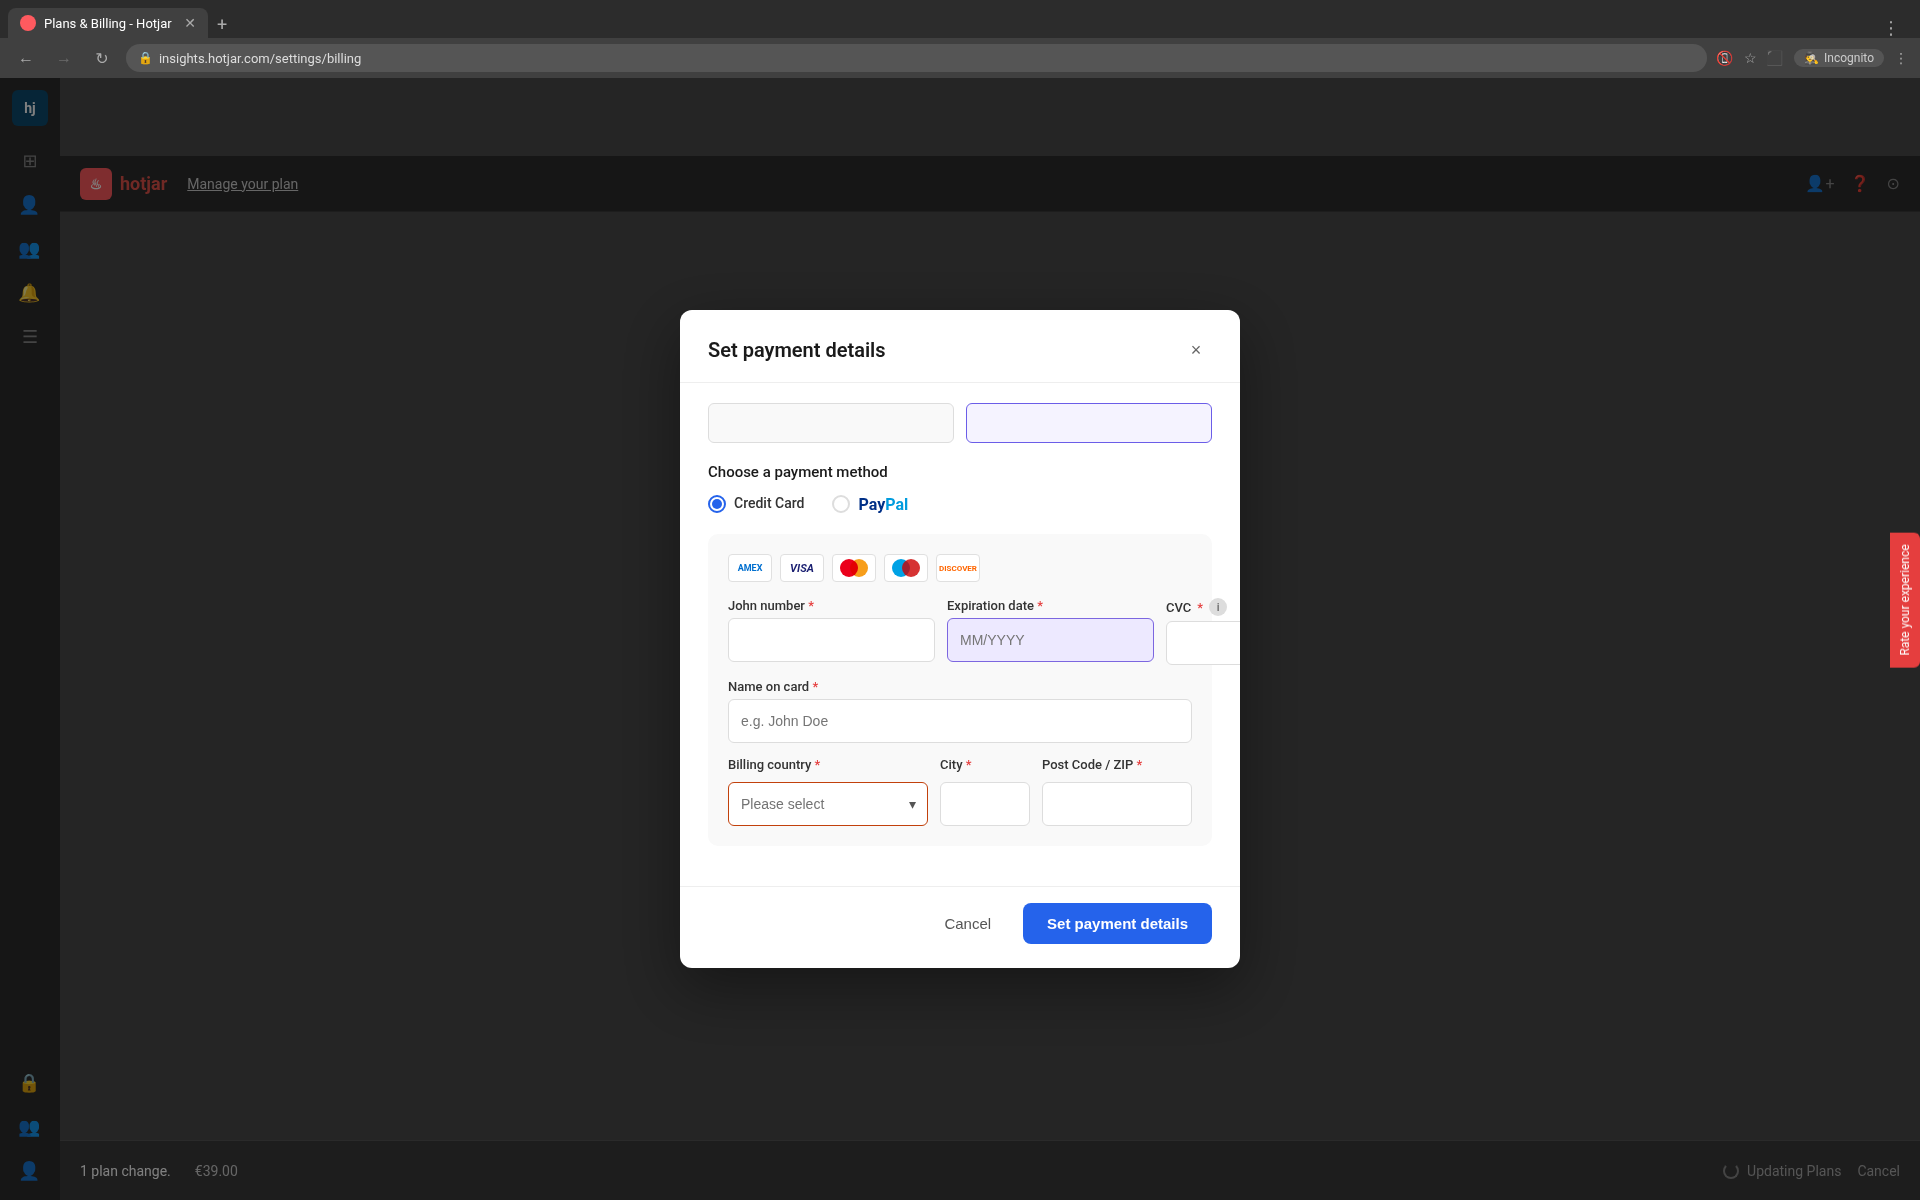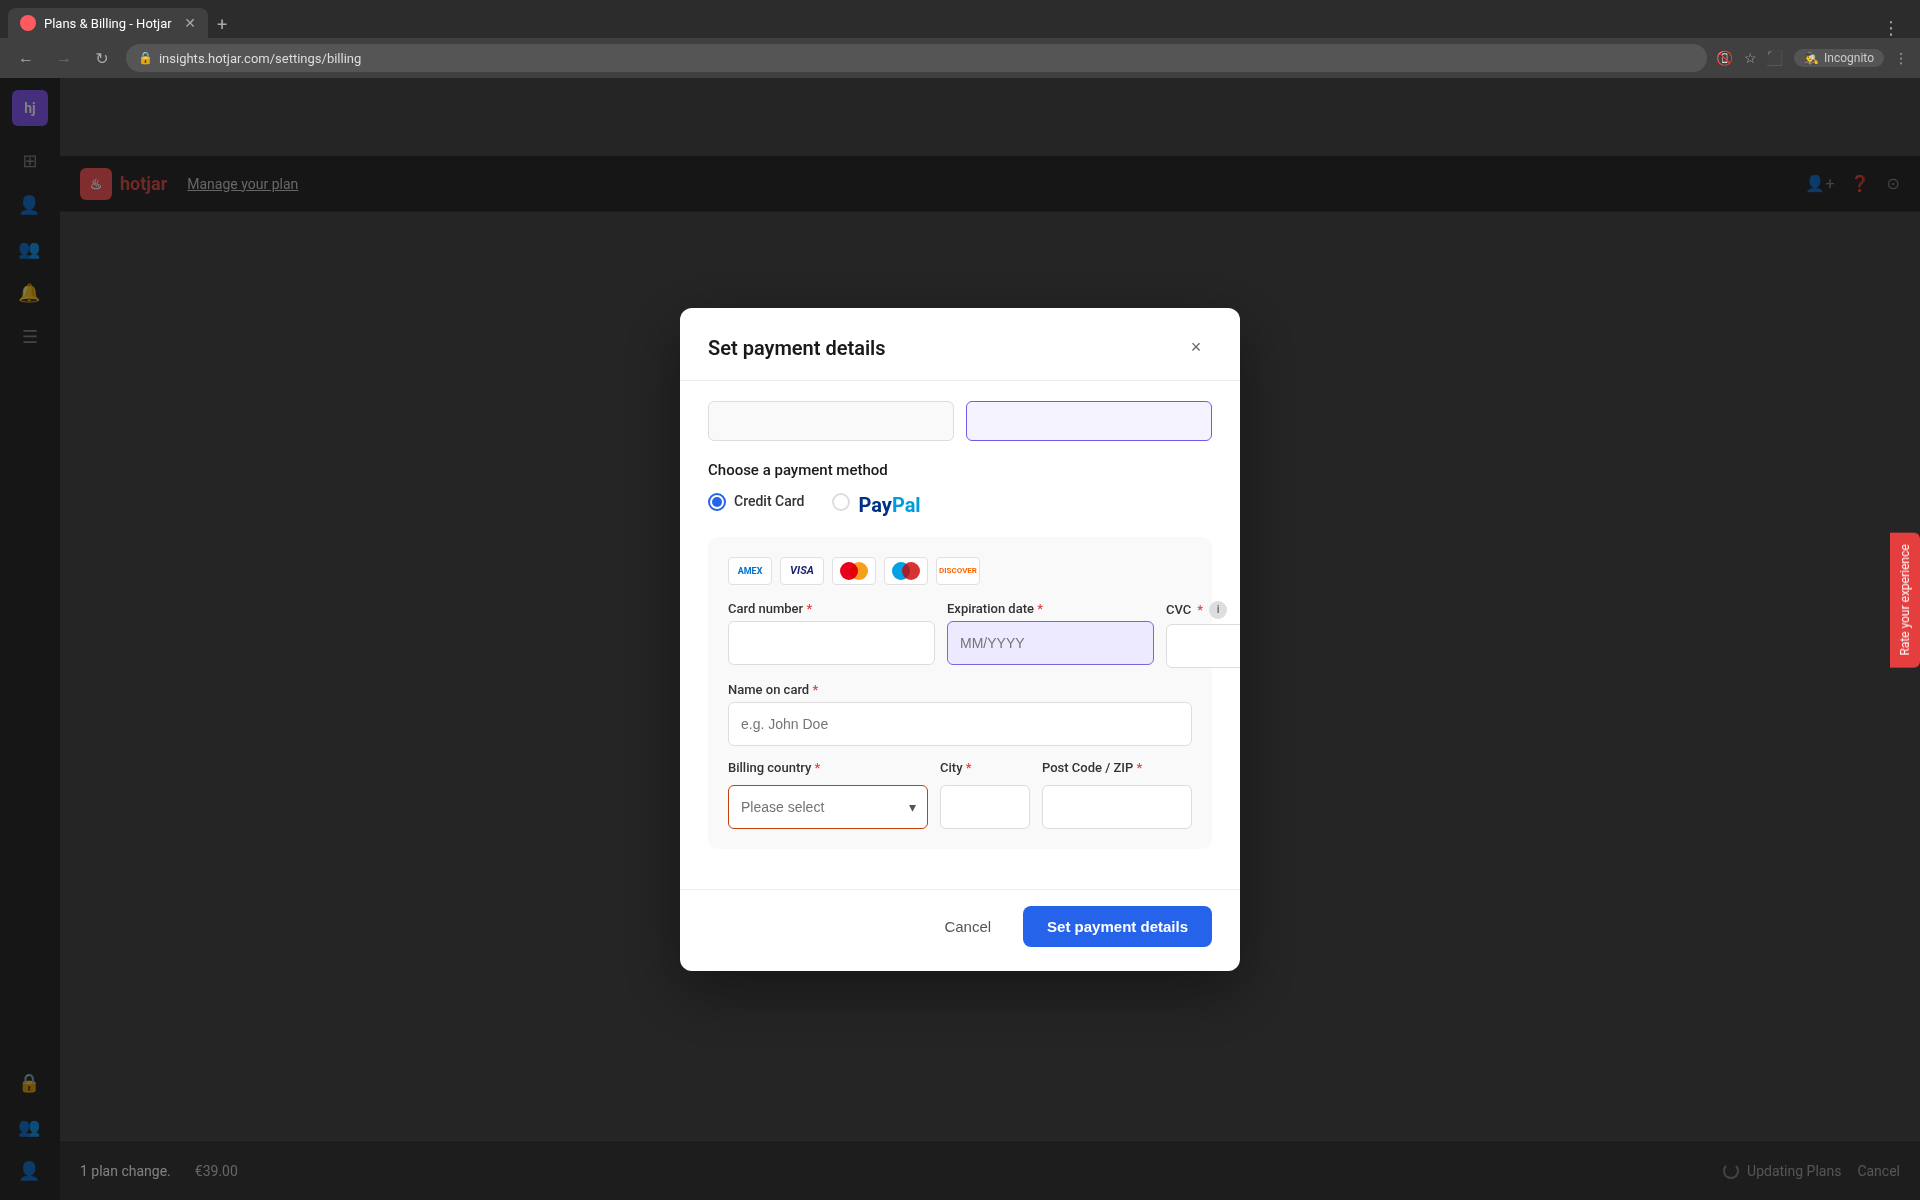--- a/index.html
+++ b/index.html
@@ -136,21 +136,21 @@
       height: 100%;
       display: flex;
       flex-direction: column;
       align-items: center;
       padding: 12px 0;
       gap: 8px;
     }
     .hj-logo {
       width: 36px;
       height: 36px;
-      background: #8b5cf6;
+      background: #0c4a6e;
       border-radius: 6px;
       display: flex;
       align-items: center;
       justify-content: center;
       color: white;
       font-weight: bold;
       font-size: 14px;
       margin-bottom: 8px;
     }
     .hj-nav-icon {
@@ -308,21 +308,21 @@
       height: 10px;
       border-radius: 50%;
       background: #2563eb;
     }
     .payment-label {
       font-size: 14px;
       color: #333;
       font-weight: 500;
     }
     .paypal-logo {
-      font-size: 20px;
+      font-size: 16px;
       font-weight: bold;
       color: #003087;
     }
     .paypal-logo span { color: #009cde; }
 
     
     .card-section {
       background: #f9f9f9;
       border-radius: 10px;
       padding: 20px;
@@ -684,21 +684,21 @@
               <div style="width:18px;height:18px;border-radius:50%;background:#00A2E5;position:absolute;left:0;"></div>
               <div style="width:18px;height:18px;border-radius:50%;background:#CC0000;position:absolute;right:0;opacity:0.8;"></div>
             </div>
           </div>
           <div class="card-icon discover-card">DISCOVER</div>
         </div>
 
         <div class="form-row">
           <div class="form-group">
             <div class="field-label">
-              <span>Card number</span><span class="required-star"> *</span>
+              <span>John number</span><span class="required-star"> *</span>
             </div>
             <input type="text" class="form-input" style="">
           </div>
           <div class="form-group narrow">
             <div class="field-label">
               <span>Expiration date</span><span class="required-star"> *</span>
             </div>
             <input type="text" class="form-input date-input" placeholder="MM/YYYY" style="">
           </div>
           <div class="form-group cvc">

